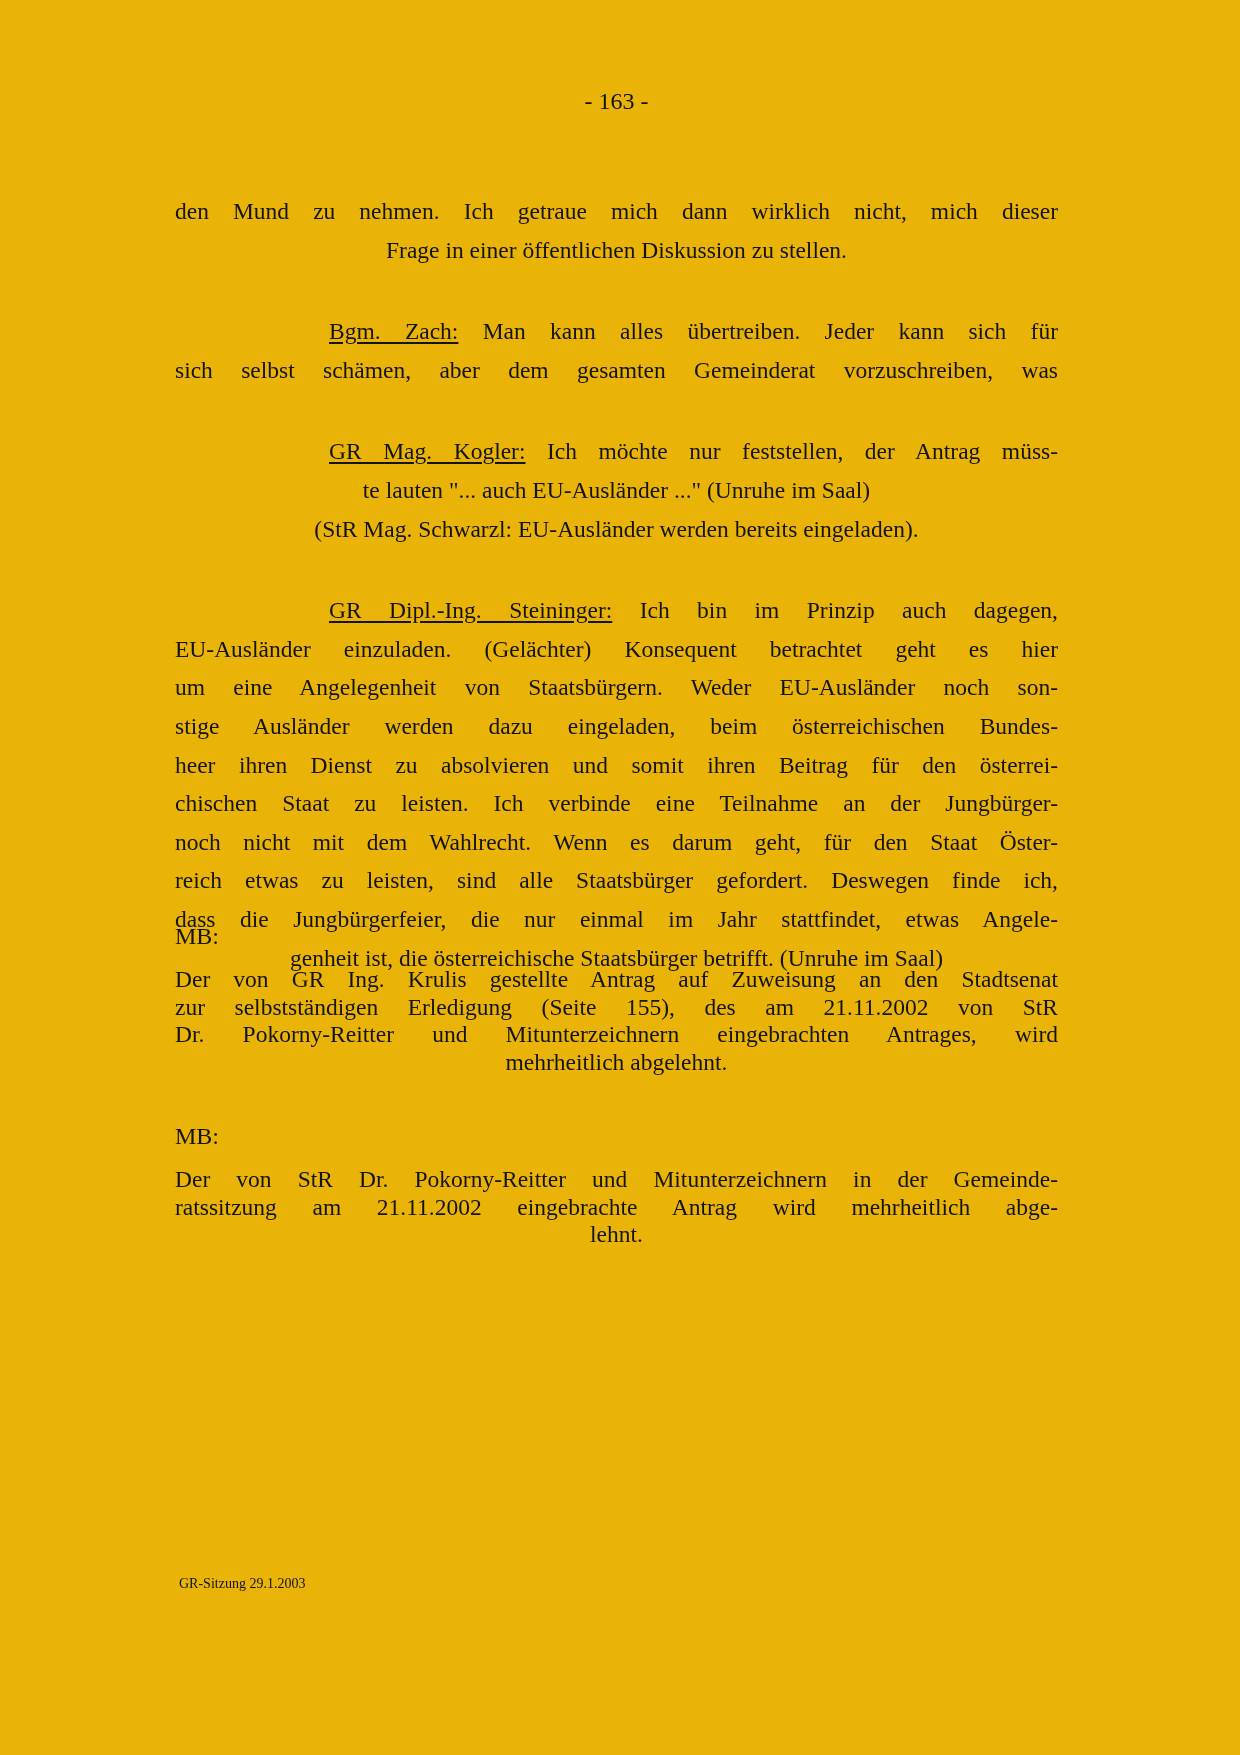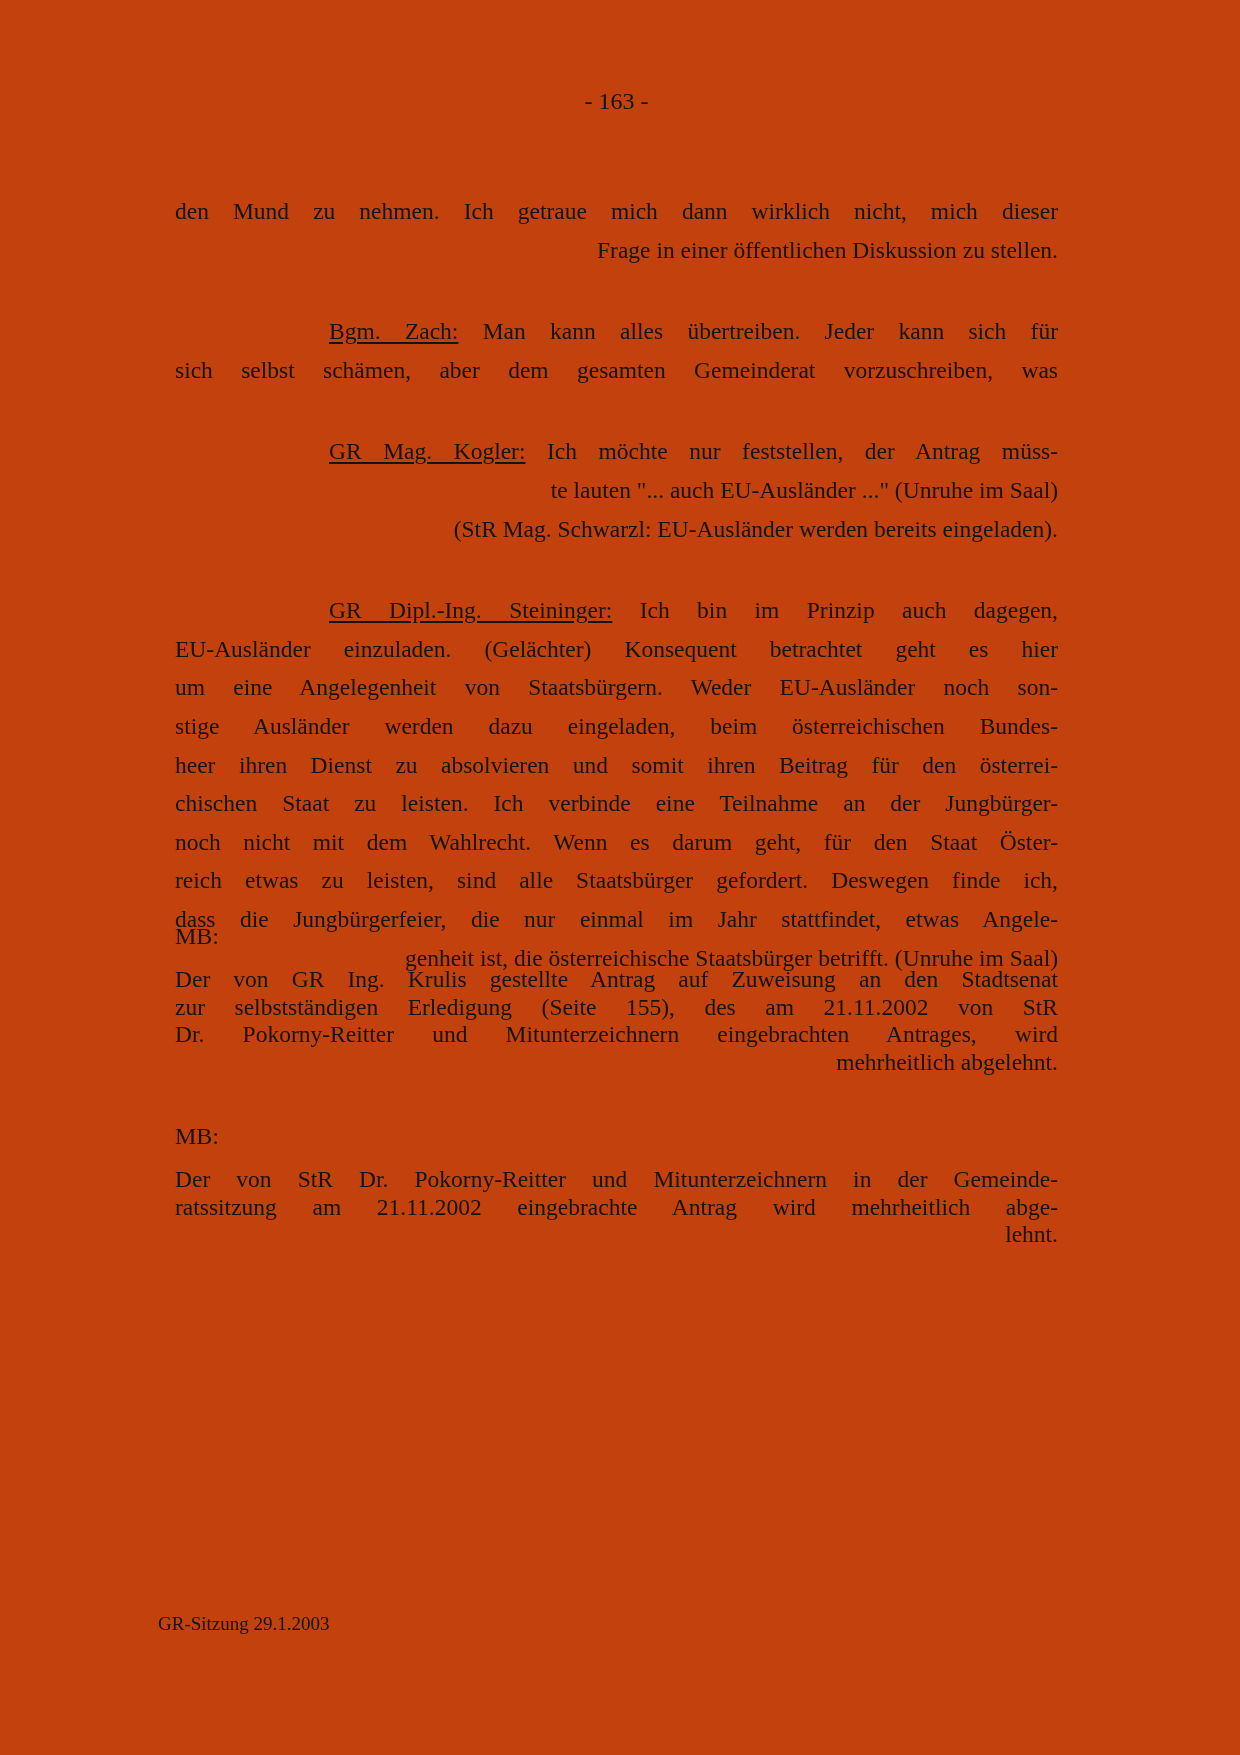--- a/index.html
+++ b/index.html
@@ -1,44 +1,44 @@
 <!DOCTYPE html>
 <html><head>
 <meta charset="utf-8">
 <style>
   html,body{margin:0;padding:0;background:#e8e8e8;}
   .page{
     position:relative;
     width:1240px;height:1755px;
     margin:0 auto;
-    background:#c2410c;
+    background:#eab308;
     font-family:"Liberation Serif","DejaVu Serif",serif;
     color:#141414;
     overflow:hidden;
   }
   .pagenum{
     position:absolute;top:86px;left:175px;width:883px;
     text-align:center;font-size:24px;line-height:30px;
   }
   .dialogue{
     position:absolute;top:192px;left:175px;width:883px;
     font-size:23.5px;line-height:38.6px;
   }
-  .line{text-align:right;}
+  .line{text-align:center;}
   .line.just{text-align:justify;text-align-last:justify;}
   .line.ind{padding-left:154px;margin-top:43px;}
   .speaker{text-decoration:underline;text-underline-offset:3px;}
   .motion{position:absolute;left:175px;width:883px;}
   .motion.m1{top:920px;}
   .motion.m2{top:1120px;}
   .mb{text-align:left;font-size:24px;line-height:32px;margin:0 0 14px 0;}
   .mbody{font-size:23.5px;line-height:27.6px;}
   .footer{
-    position:absolute;top:1572px;left:158px;
-    font-size:19px;line-height:24px;margin-top:40px;
+    position:absolute;top:1572px;left:179px;
+    font-size:14px;line-height:24px;
   }
 </style>
 </head>
 <body>
 
 <div class="page">
   <div class="pagenum">- 163 -</div>
   <div class="dialogue">
       <div class="line just">den Mund zu nehmen. Ich getraue mich dann wirklich nicht, mich dieser</div>
       <div class="line">Frage in einer öffentlichen Diskussion zu stellen.</div>

